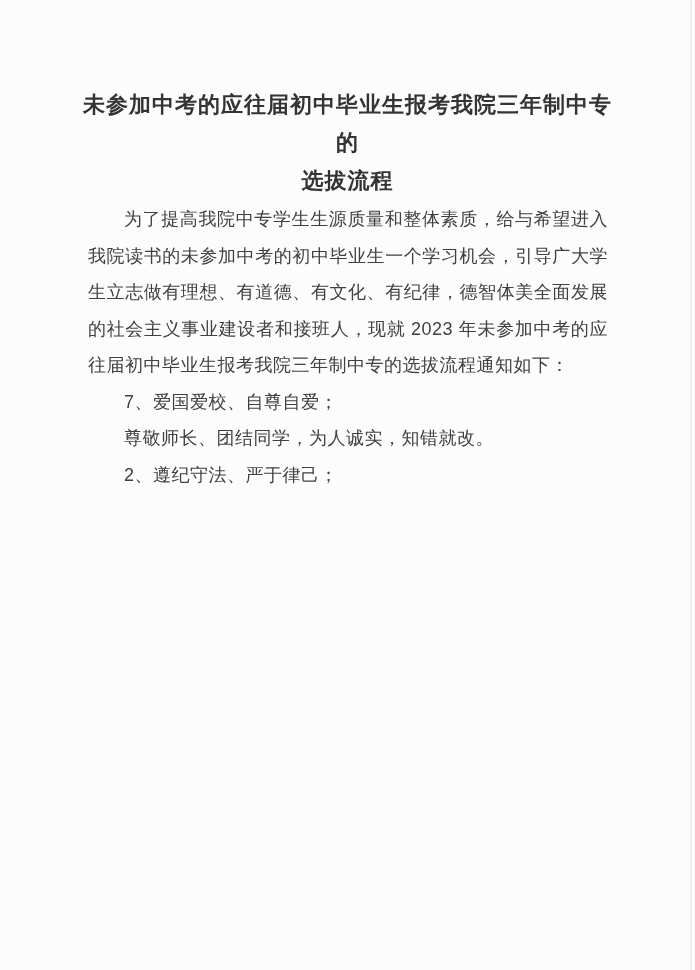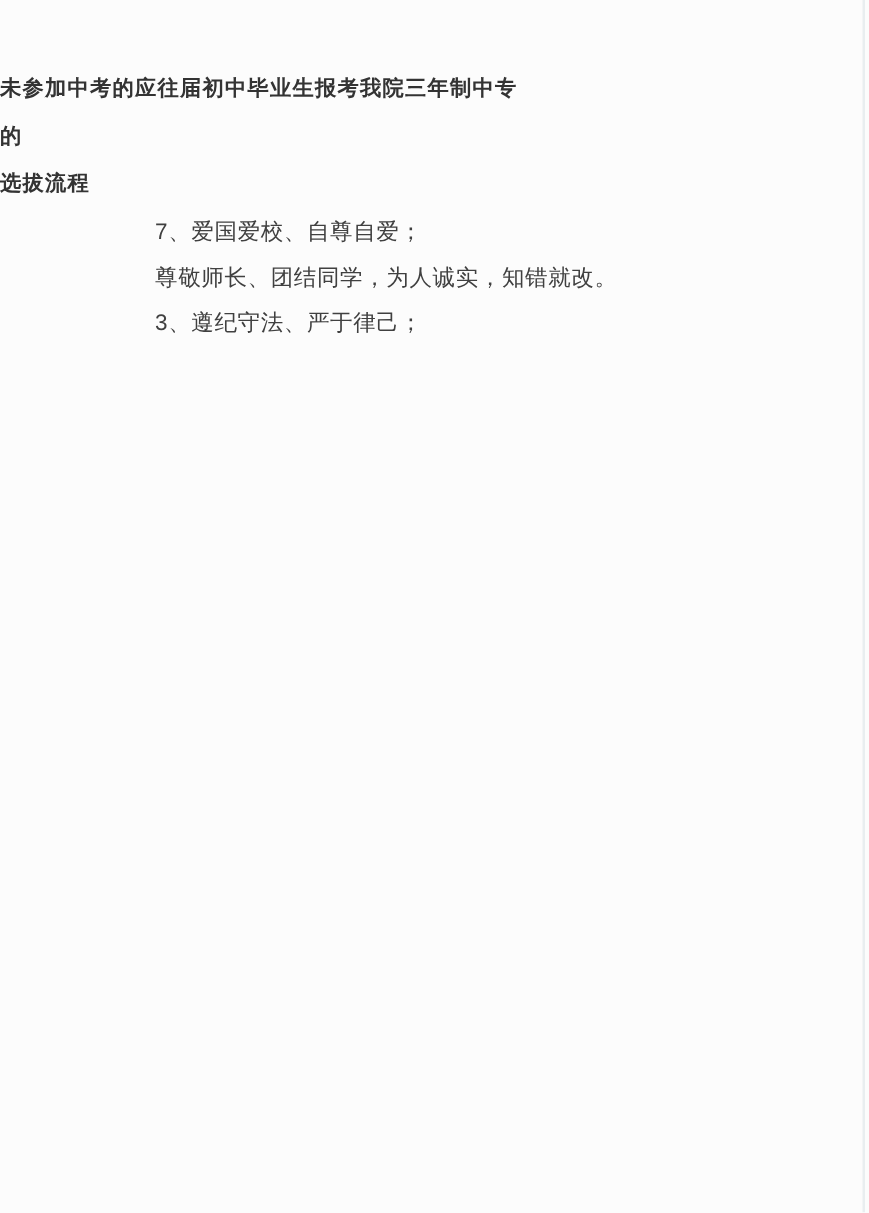--- a/index.html
+++ b/index.html
@@ -24,23 +24,23 @@
   .page-edge {
     position: absolute;
     top: 0;
     right: 3px;
     width: 2px;
     height: 970px;
     background: #e9eef0;
   }
   .doc-title {
     margin: 0;
-    padding-top: 52px;
-    text-align: left;
-    font-size: 17px;
+    padding-top: 86px;
+    text-align: center;
+    font-size: 22px;
     font-weight: bold;
     line-height: 38px;
     letter-spacing: 1px;
     color: var(--title-color, #333333);
   }
   .doc-title .title-line {
     display: block;
   }
   .doc-body {
     box-sizing: border-box;
@@ -62,20 +62,21 @@
 
 <div class="page">
 
   <h1 class="doc-title">
     <span class="title-line">未参加中考的应往届初中毕业生报考我院三年制中专</span>
     <span class="title-line">的</span>
     <span class="title-line">选拔流程</span>
   </h1>
 
   <div class="doc-body">
+    <p>为了提高我院中专学生生源质量和整体素质，给与希望进入我院读书的未参加中考的初中毕业生一个学习机会，引导广大学生立志做有理想、有道德、有文化、有纪律，德智体美全面发展的社会主义事业建设者和接班人，现就 2023 年未参加中考的应往届初中毕业生报考我院三年制中专的选拔流程通知如下：</p>
     <p>7、爱国爱校、自尊自爱；</p>
     <p>尊敬师长、团结同学，为人诚实，知错就改。</p>
-    <p>3、遵纪守法、严于律己；</p>
+    <p>2、遵纪守法、严于律己；</p>
   </div>
 
   <div class="page-edge"></div>
 
 </div>
 
 </body></html>

